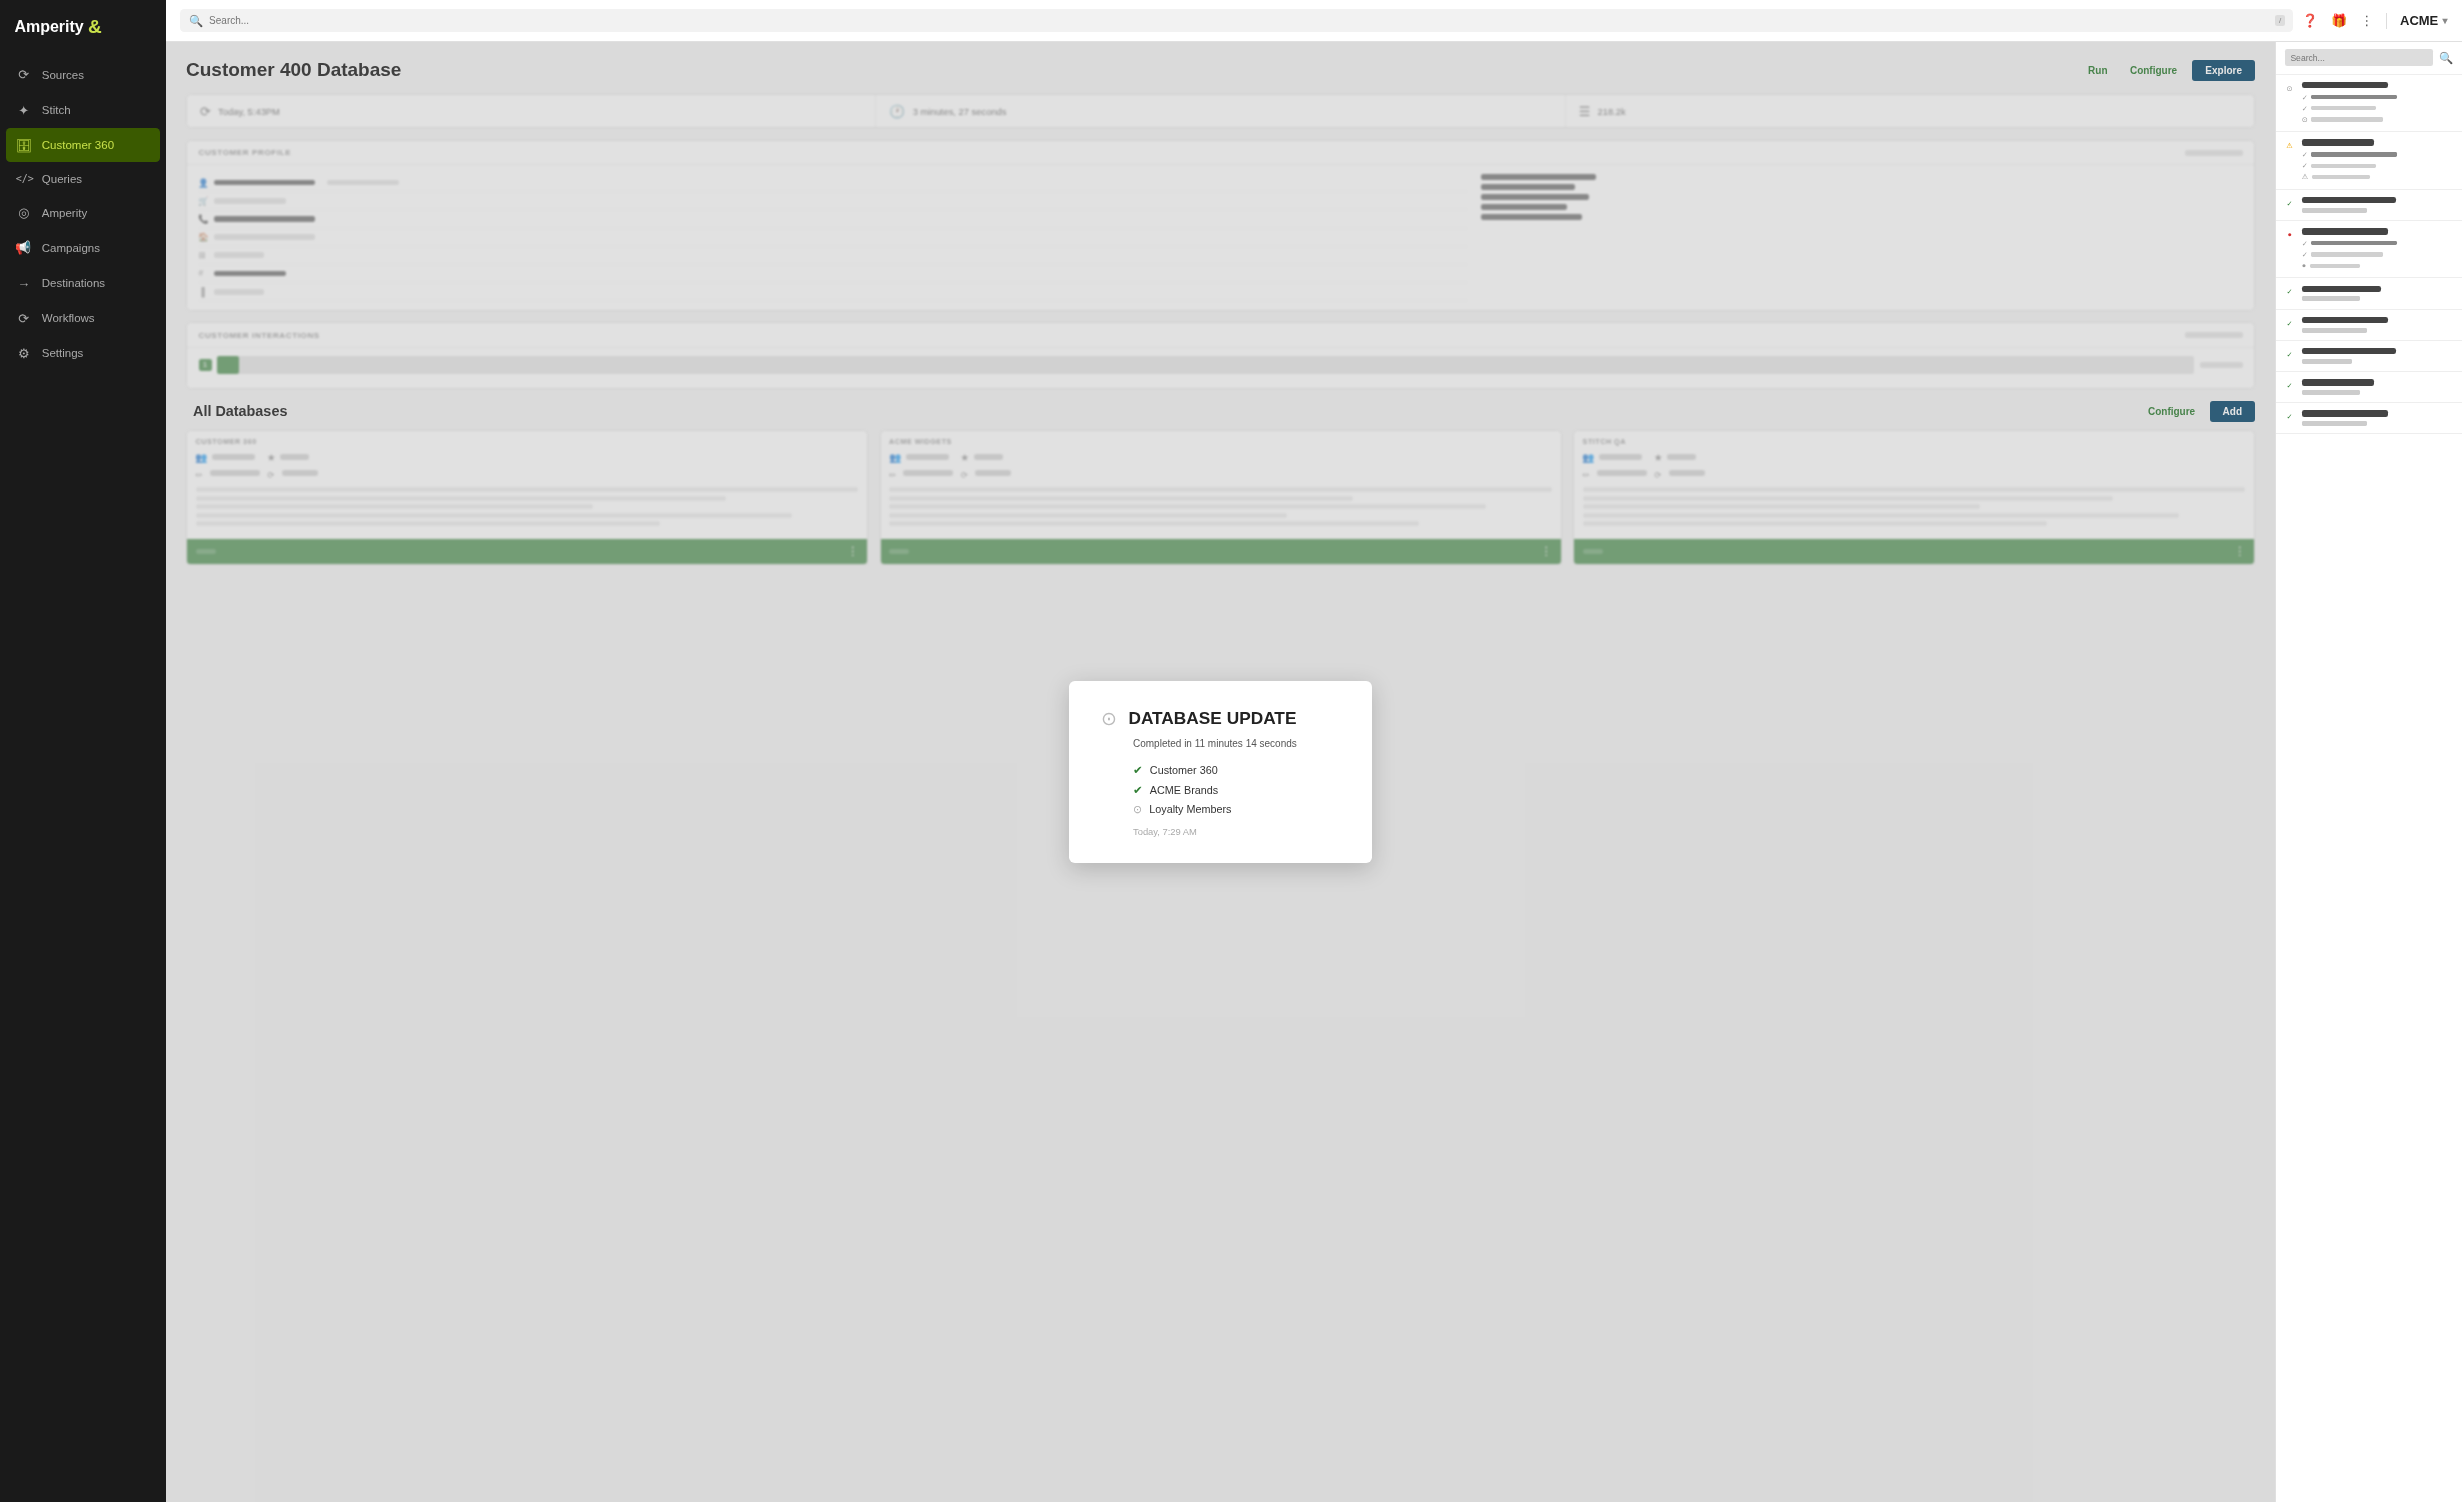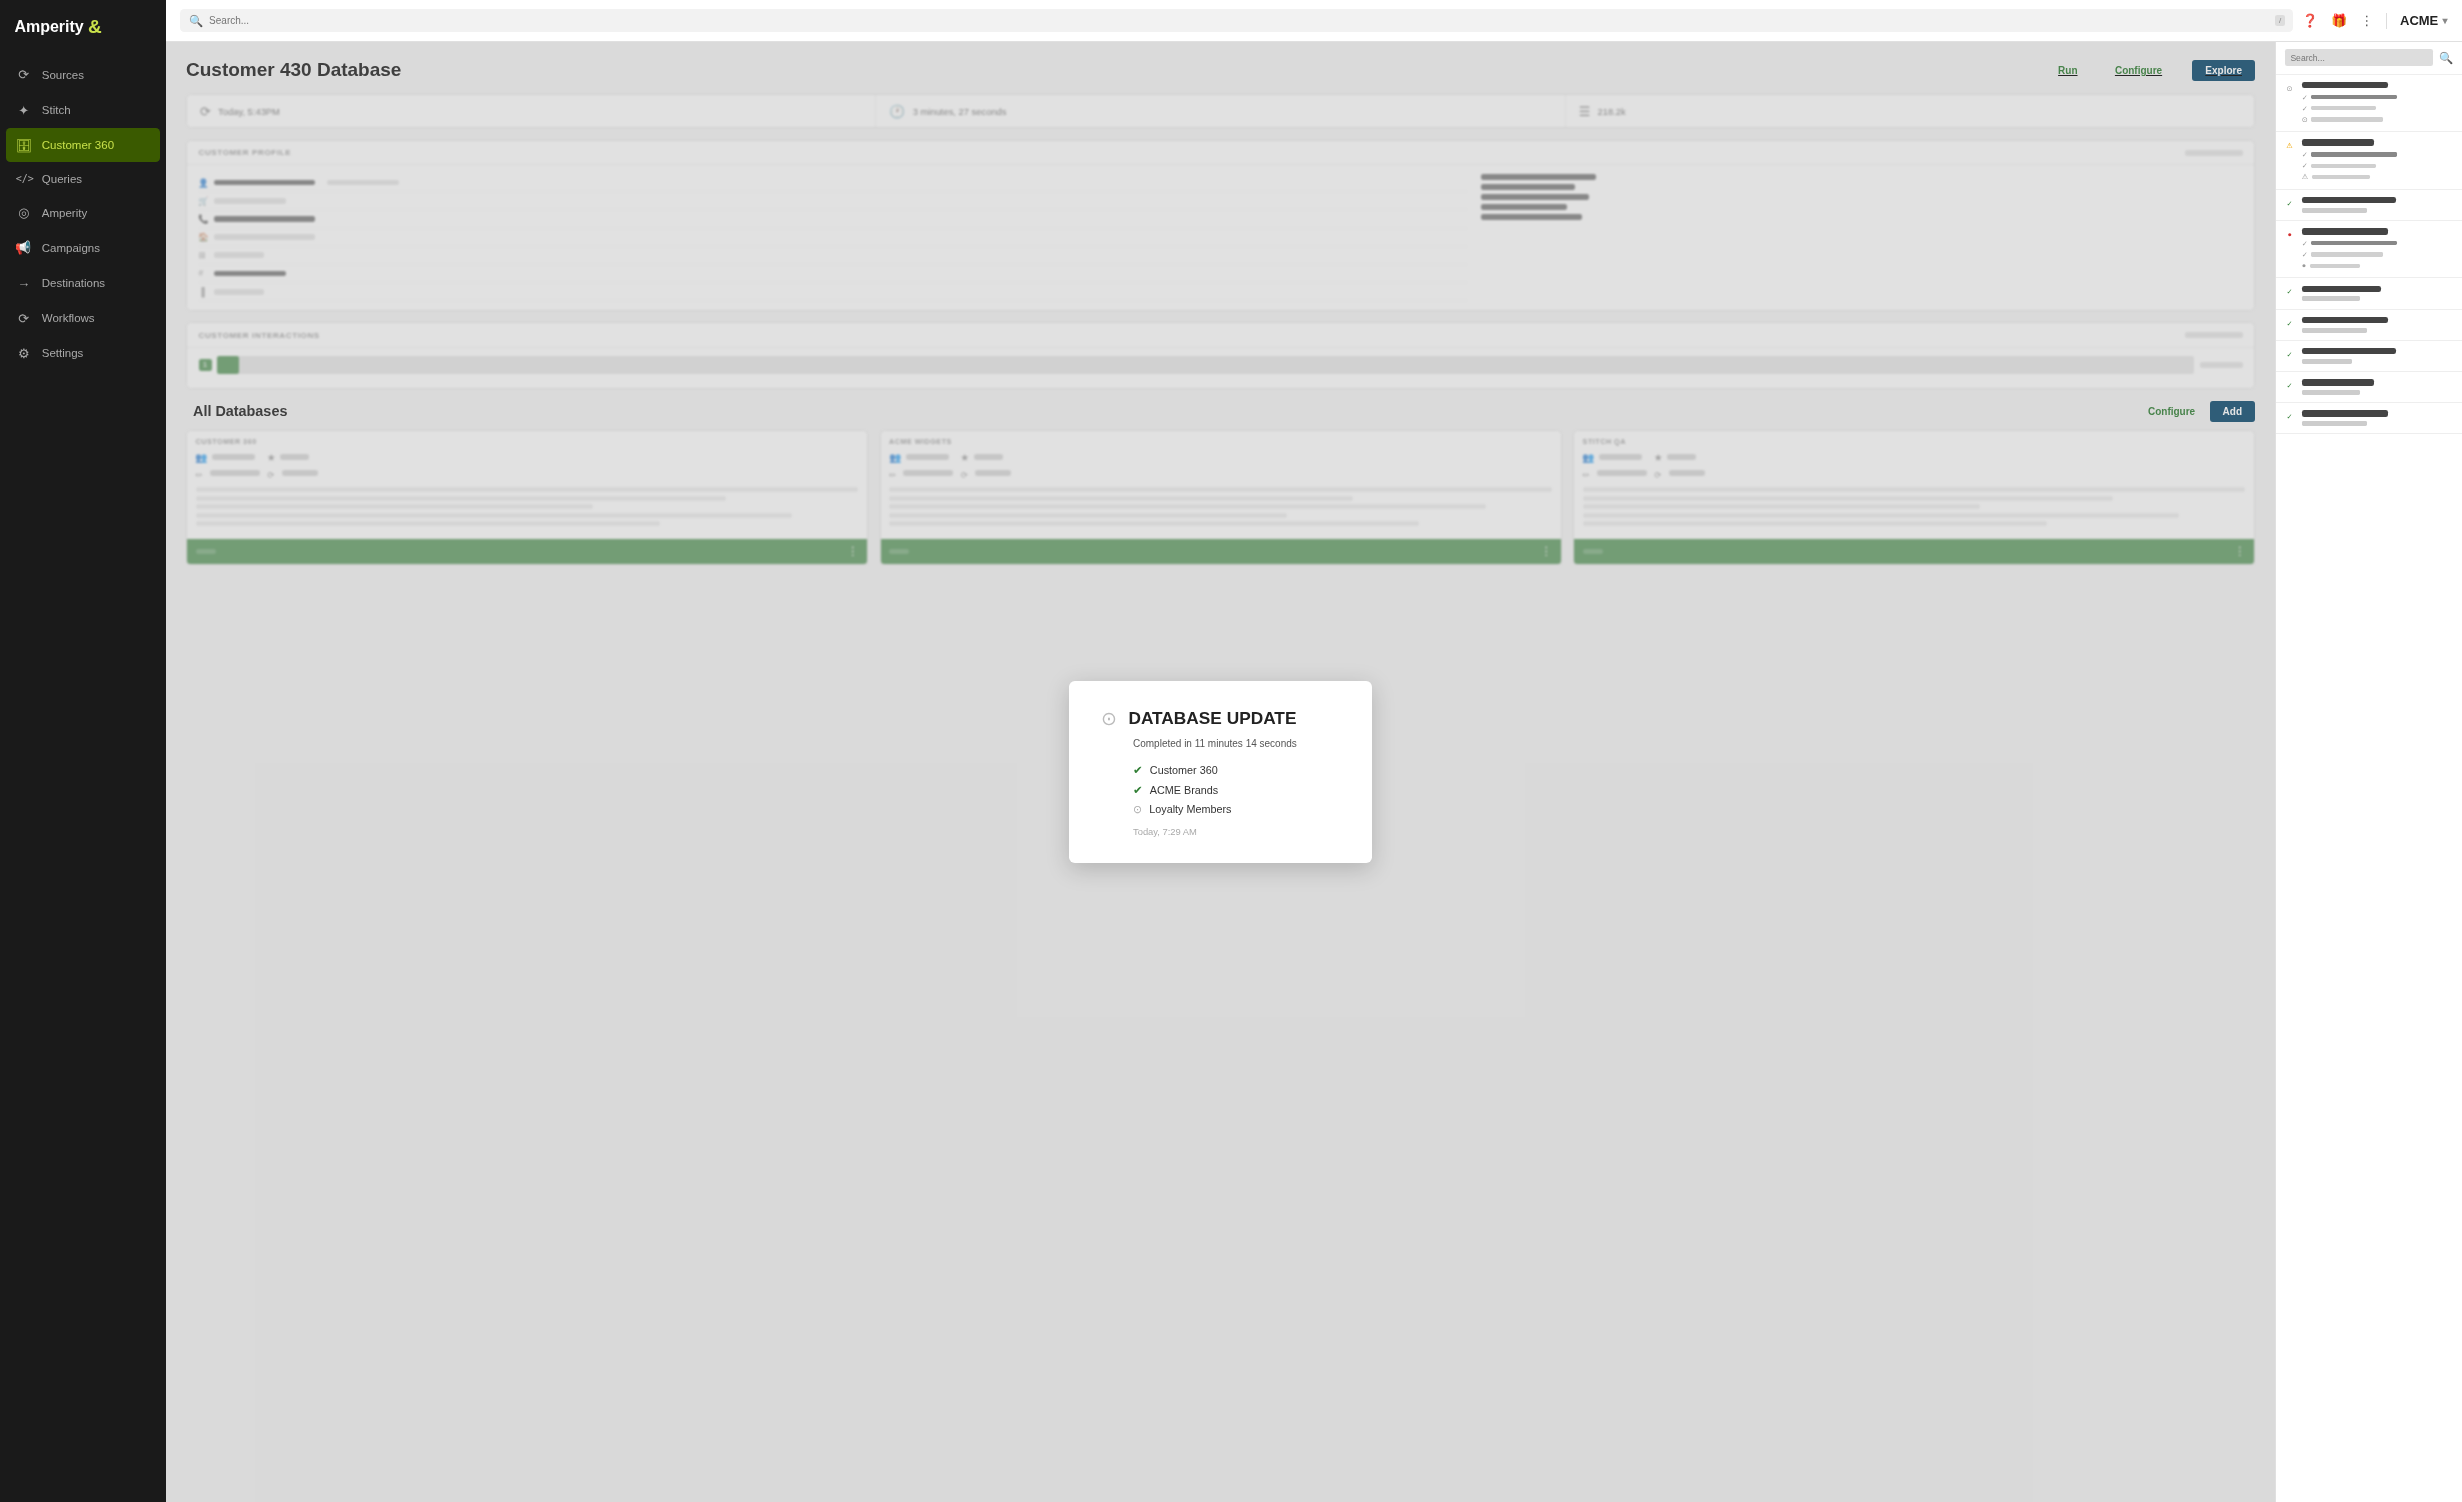--- a/index.html
+++ b/index.html
@@ -94,21 +94,21 @@
       padding: 17.3px 20px;
       position: relative;
     }
 
     
     .page-header {
       display: flex; align-items: center; justify-content: space-between;
       margin-bottom: 13px;
     }
     .page-title { font-size: 19px; font-weight: 700; color: #222; }
-    .header-actions { display: flex; gap: 23px; align-items: center; text-decoration: underline; }
+    .header-actions { display: flex; gap: 8px; align-items: center; }
     .btn-link { background: none; border: none; color: #2e7d32; font-size: 10px; font-weight: 600; cursor: pointer; padding: 4.3px 7.2px; }
     .btn-green {
       background: #0c4a6e; color: white; border: none;
       padding: 5px 13px; border-radius: 2.9px; font-size: 10px;
       font-weight: 600; cursor: pointer;
     }
 
     
     .stats-bar {
       background: white; border-radius: 4.3px; display: flex;
@@ -349,21 +349,21 @@
         <span style="font-size:10px;color:#888;">▾</span>
       </div>
     </div>
   </div>
 
   <div class="content-area">
 
     <div class="main-content">
 
       <div class="page-header">
-        <h1 class="page-title">Customer 430 Database</h1>
+        <h1 class="page-title">Customer 400 Database</h1>
         <div class="header-actions">
           <button class="btn-link">Run</button>
           <button class="btn-link">Configure</button>
           <button class="btn-green">Explore</button>
         </div>
       </div>
 
       <div class="stats-bar blurred">
         <div class="stat-item">
           <span class="stat-icon">⟳</span>

